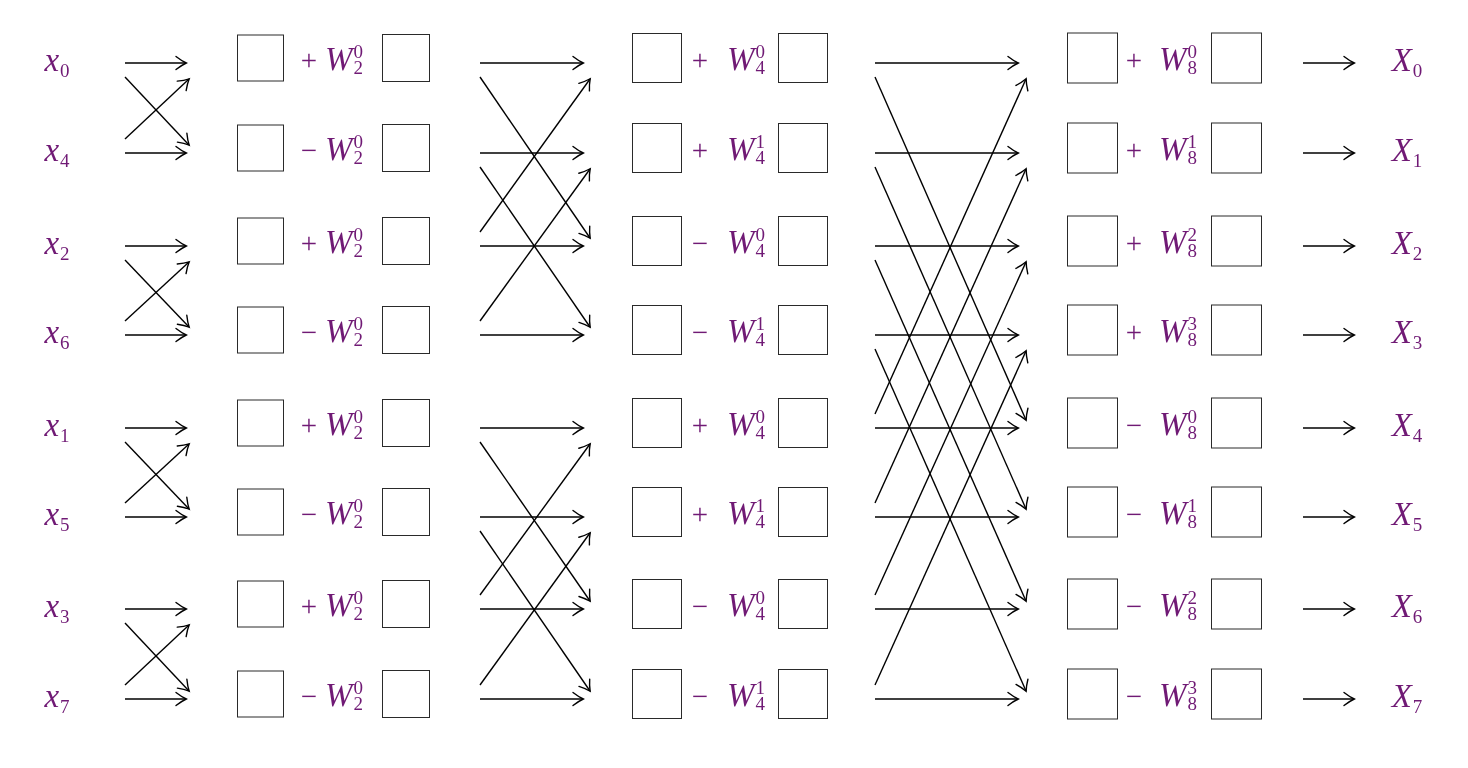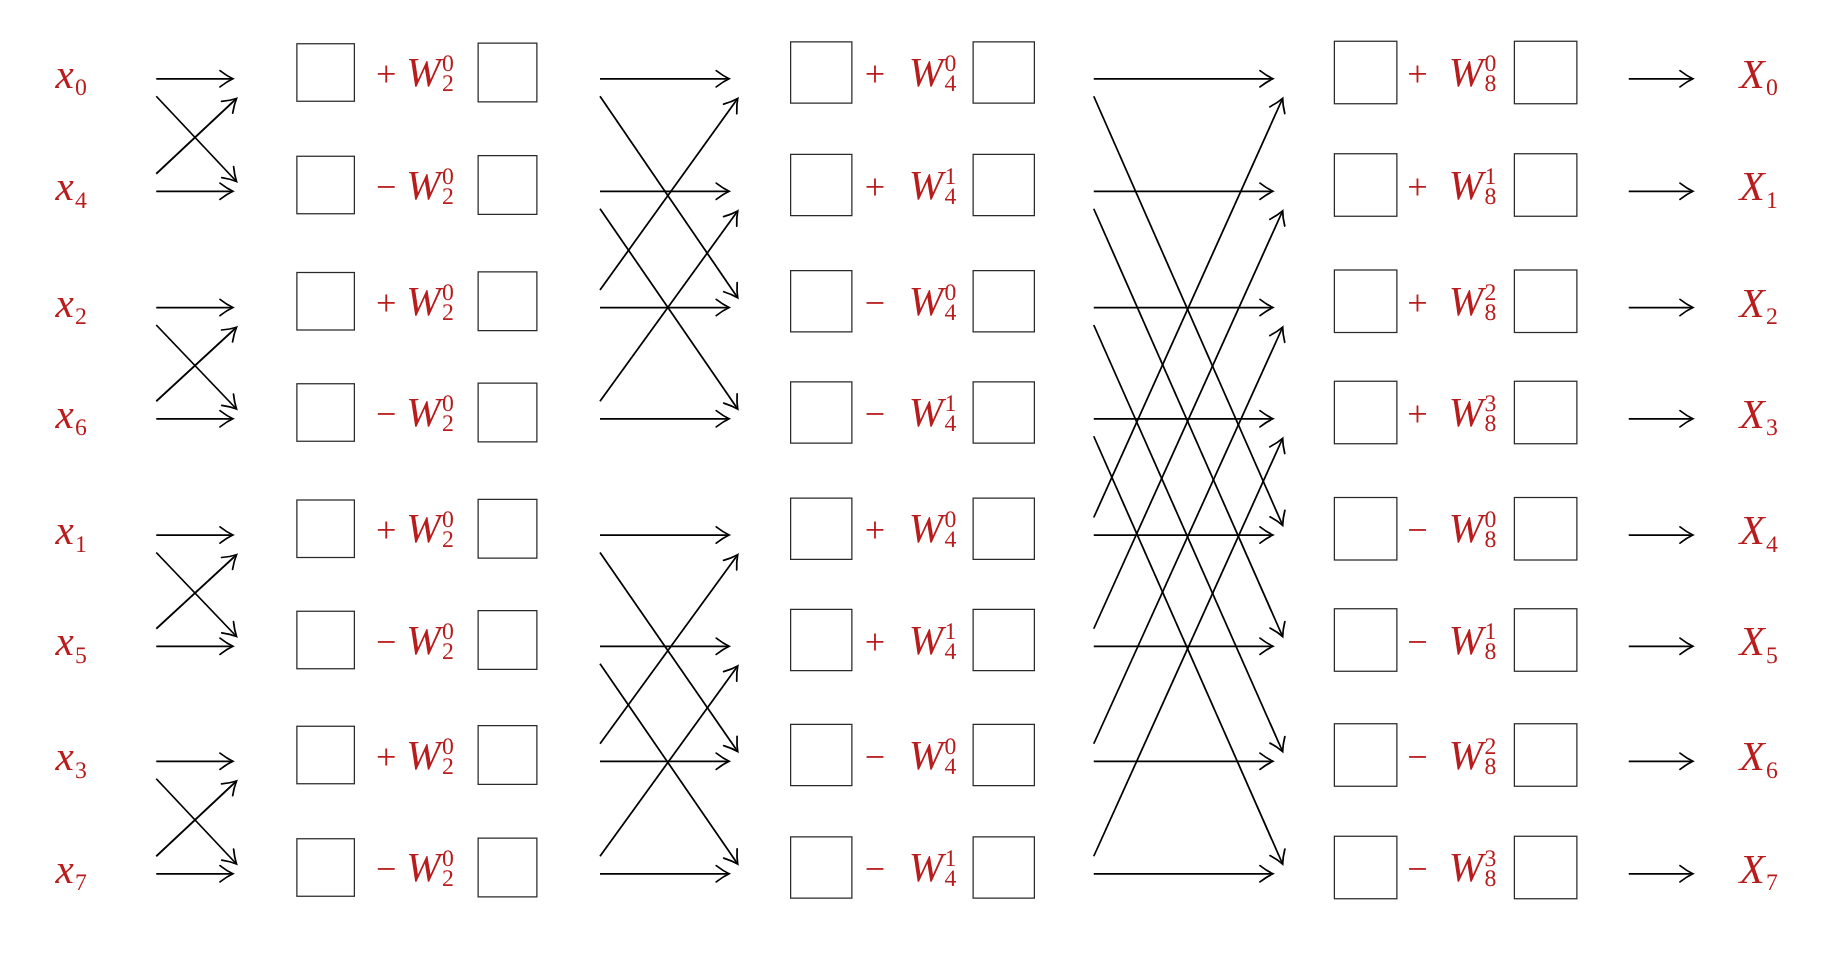--- a/index.html
+++ b/index.html
@@ -1,18 +1,18 @@
 <!DOCTYPE html>
 <html><head>
 <meta charset="utf-8">
 <style>
   html,body{margin:0;padding:0;background:#ffffff;}
   .canvas{
     position:relative;width:1468px;height:768px;background:#ffffff;
-    font-family:"Liberation Serif", serif;color:#b91c1c;overflow:hidden;
+    font-family:"Liberation Serif", serif;color:#701a75;overflow:hidden;
   }
   svg.flow{position:absolute;left:0;top:0;width:1468px;height:768px;}
   .row{position:absolute;left:0;top:var(--y);width:100%;height:0;}
   .box{
     position:absolute;box-sizing:border-box;background:#ffffff;
     border:1.6px solid #2a2a2a;top:-5px;transform:translateY(-50%);
   }
   .lbl{position:absolute;top:0;transform:translateY(-52%);font-size:33px;line-height:1;white-space:nowrap;}
   .var{font-style:italic;}
   .sb{font-size:19px;font-style:normal;margin-left:1px;vertical-align:-6px;}

